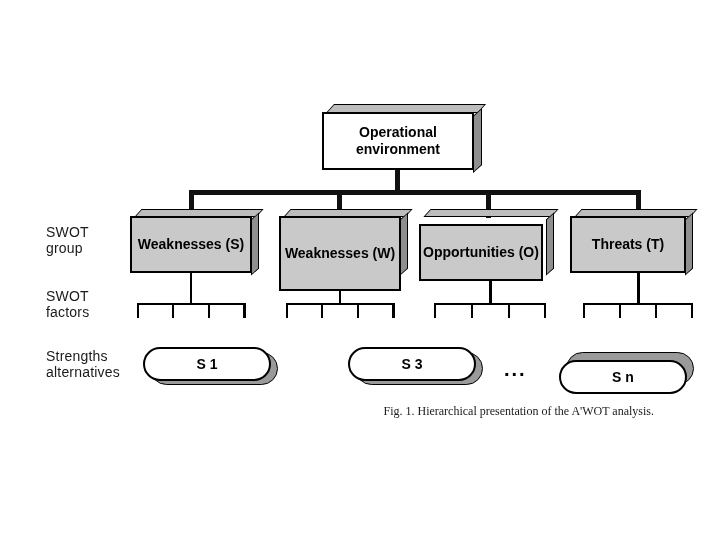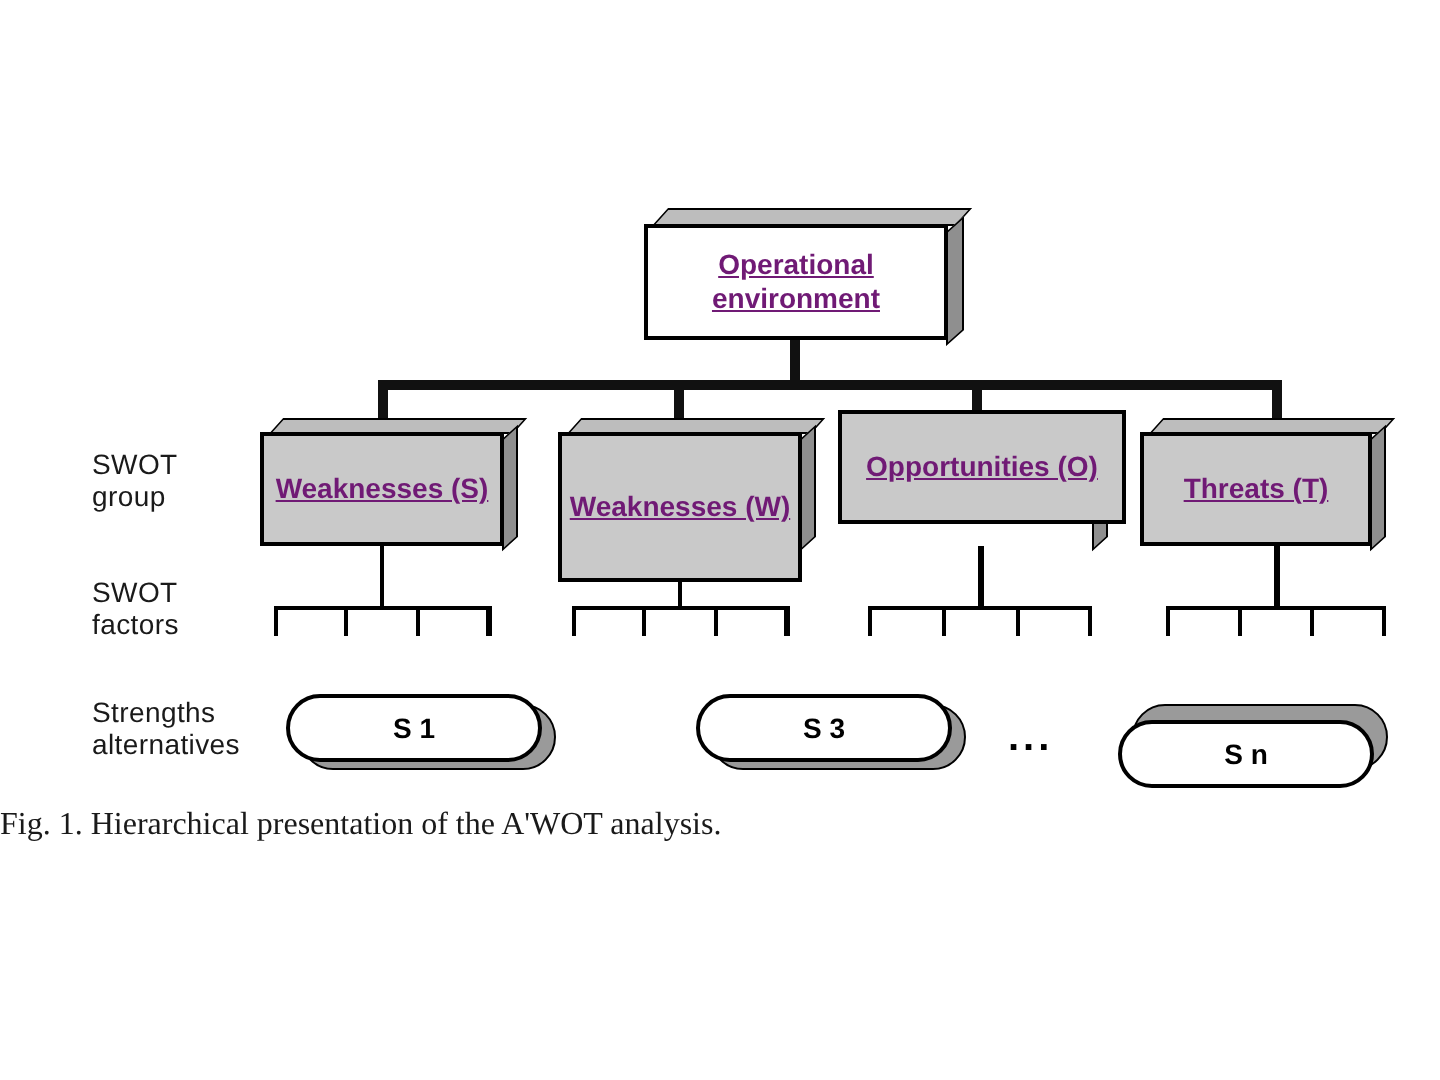--- a/index.html
+++ b/index.html
@@ -40,23 +40,22 @@
     box-sizing: border-box;
     border: 2px solid #000000;
     display: flex;
     align-items: center;
     justify-content: center;
     text-align: center;
     font-family: "Liberation Sans", sans-serif;
     font-weight: bold;
     font-size: 14px;
     line-height: 17px;
-    color: #701a75;
+    color: #000000;
     z-index: 5;
-    text-decoration: underline;
   }
   .node3d.filled { background: #c9c9c9; }
   .node3d.hollow { background: #ffffff; }
 
   
   .face-top {
     position: absolute;
     background: #bdbdbd;
     border: 1.5px solid #000000;
     box-sizing: border-box;
@@ -113,23 +112,23 @@
     letter-spacing: 2px;
     color: #000000;
     z-index: 5;
   }
 
   
   .caption {
     position: absolute;
     width: 654px;
     left: 0;
-    text-align: left;
+    text-align: right;
     font-family: "Liberation Serif", serif;
-    font-size: 16px;
+    font-size: 12px;
     color: #1a1a1a;
   }
 </style>
 </head>
 <body>
 
 <div id="figure-root">
 
   <div class="row-label" style="left:46px; top:224px;">SWOT
 group</div>
@@ -159,21 +158,21 @@
   <div class="node3d filled" style="left:130px; top:216px; width:122px; height:57px;">Weaknesses
 (S)</div>
 
   <div class="face-top" style="left:287px; top:209px; width:122px; height:8px; transform: skewX(-42deg);"></div>
   <div class="face-right" style="left:400px; top:216px; width:8px; height:56px; transform: skewY(-42deg);"></div>
   <div class="node3d filled" style="left:279px; top:216px; width:122px; height:75px;">Weaknesses
 (W)</div>
 
   <div class="face-top" style="left:427px; top:209px; width:128px; height:8px; transform: skewX(-42deg);"></div>
   <div class="face-right" style="left:546px; top:216px; width:8px; height:56px; transform: skewY(-42deg);"></div>
-  <div class="node3d filled" style="left:419px; top:205px; width:144px; height:57px;">Opportunities
+  <div class="node3d filled" style="left:419px; top:224px; width:124px; height:57px;">Opportunities
 (O)</div>
 
   <div class="face-top" style="left:578px; top:209px; width:116px; height:8px; transform: skewX(-42deg);"></div>
   <div class="face-right" style="left:685px; top:216px; width:8px; height:56px; transform: skewY(-42deg);"></div>
   <div class="node3d filled" style="left:570px; top:216px; width:116px; height:57px;">Threats
 (T)</div>
 
   <div class="conn" style="left:190px; top:273px; width:2px; height:31px;"></div>
   <div class="conn" style="left:137px; top:303px; width:108px; height:2px;"></div>
   <div class="conn" style="left:137px; top:303px; width:2px; height:15px;"></div>

